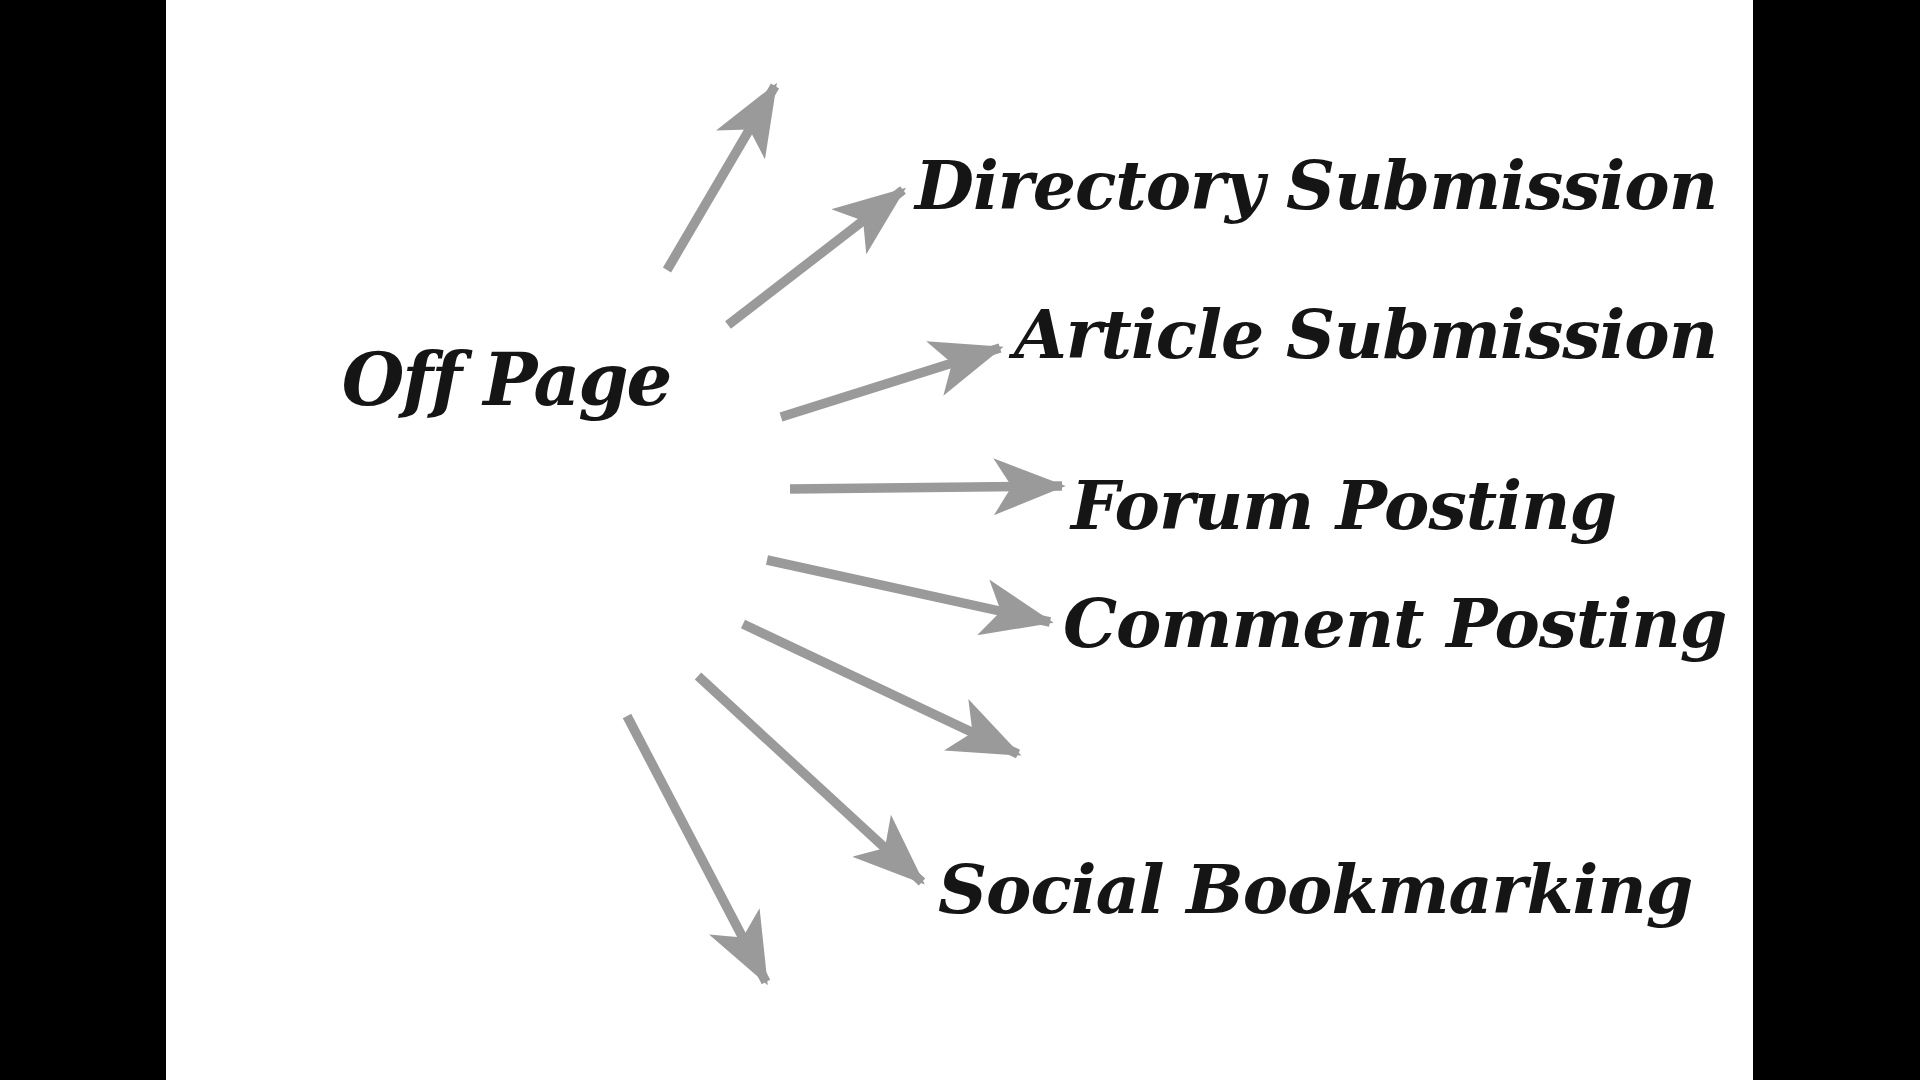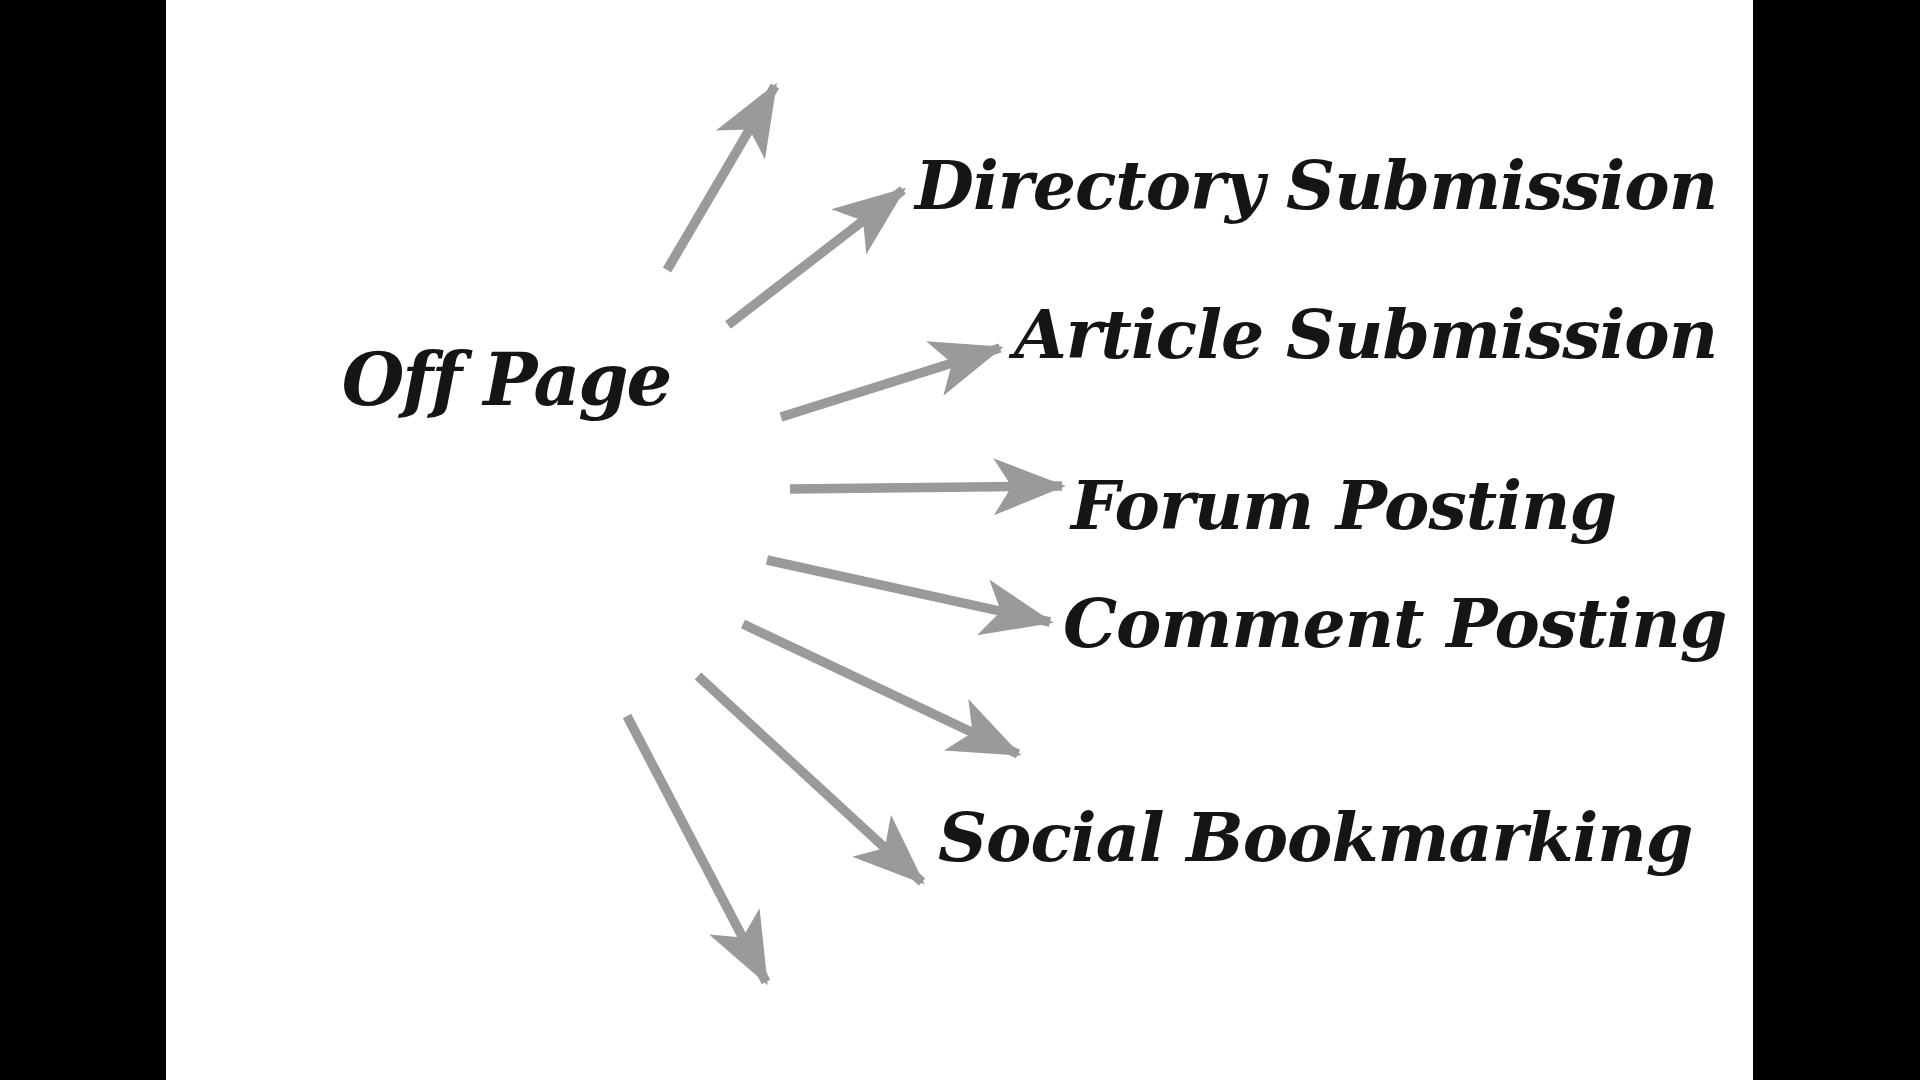--- a/index.html
+++ b/index.html
@@ -90,15 +90,15 @@
   </svg>
 
   <div class="center-title scripty">
     <div>Off Page</div>
   </div>
 
   <div class="label scripty" style="left:915px;  top:187px;">Directory Submission</div>
   <div class="label scripty" style="left:1014px; top:336px;">Article Submission</div>
   <div class="label scripty" style="left:1071px; top:487px;margin-top:20px;">Forum Posting</div>
   <div class="label scripty" style="left:1063px; top:625px;">Comment Posting</div>
-  <div class="label scripty" style="left:938px;  top:839px;">Social Bookmarking</div>
+  <div class="label scripty" style="left:938px;  top:891px;">Social Bookmarking</div>
 
 </div>
 
 </body></html>

